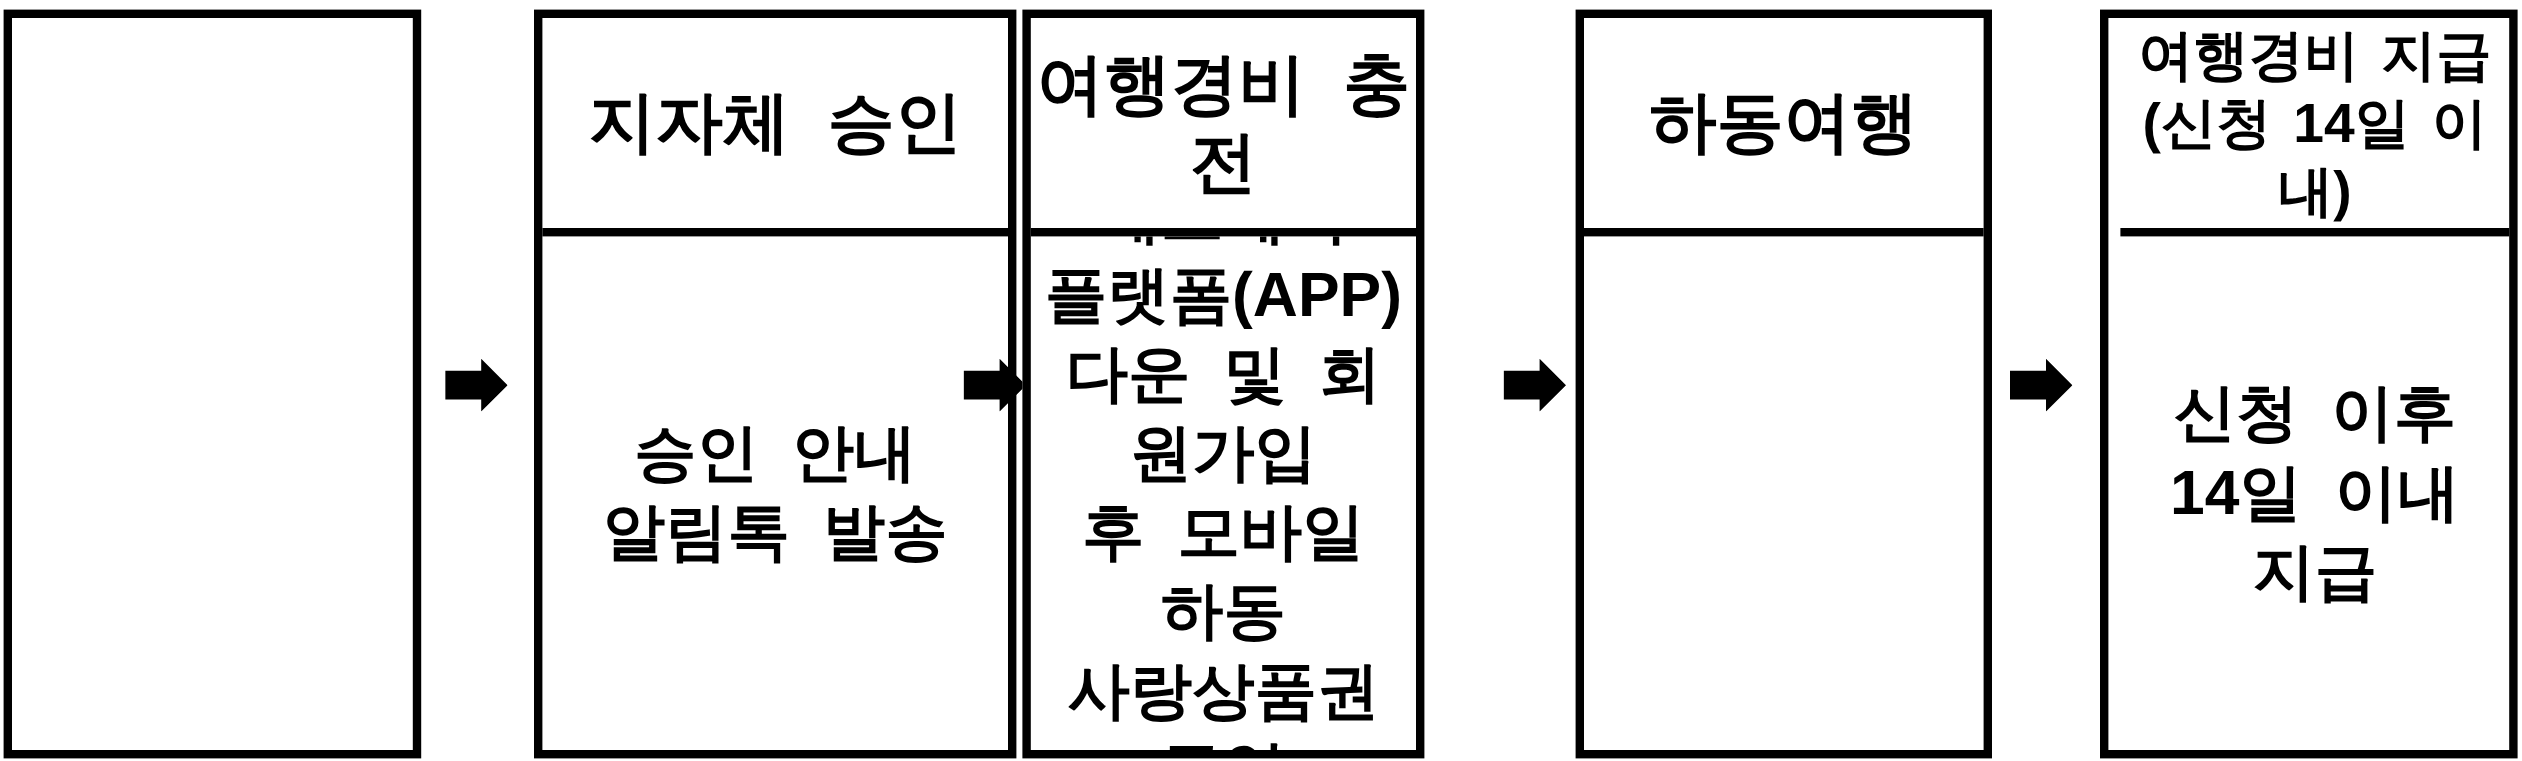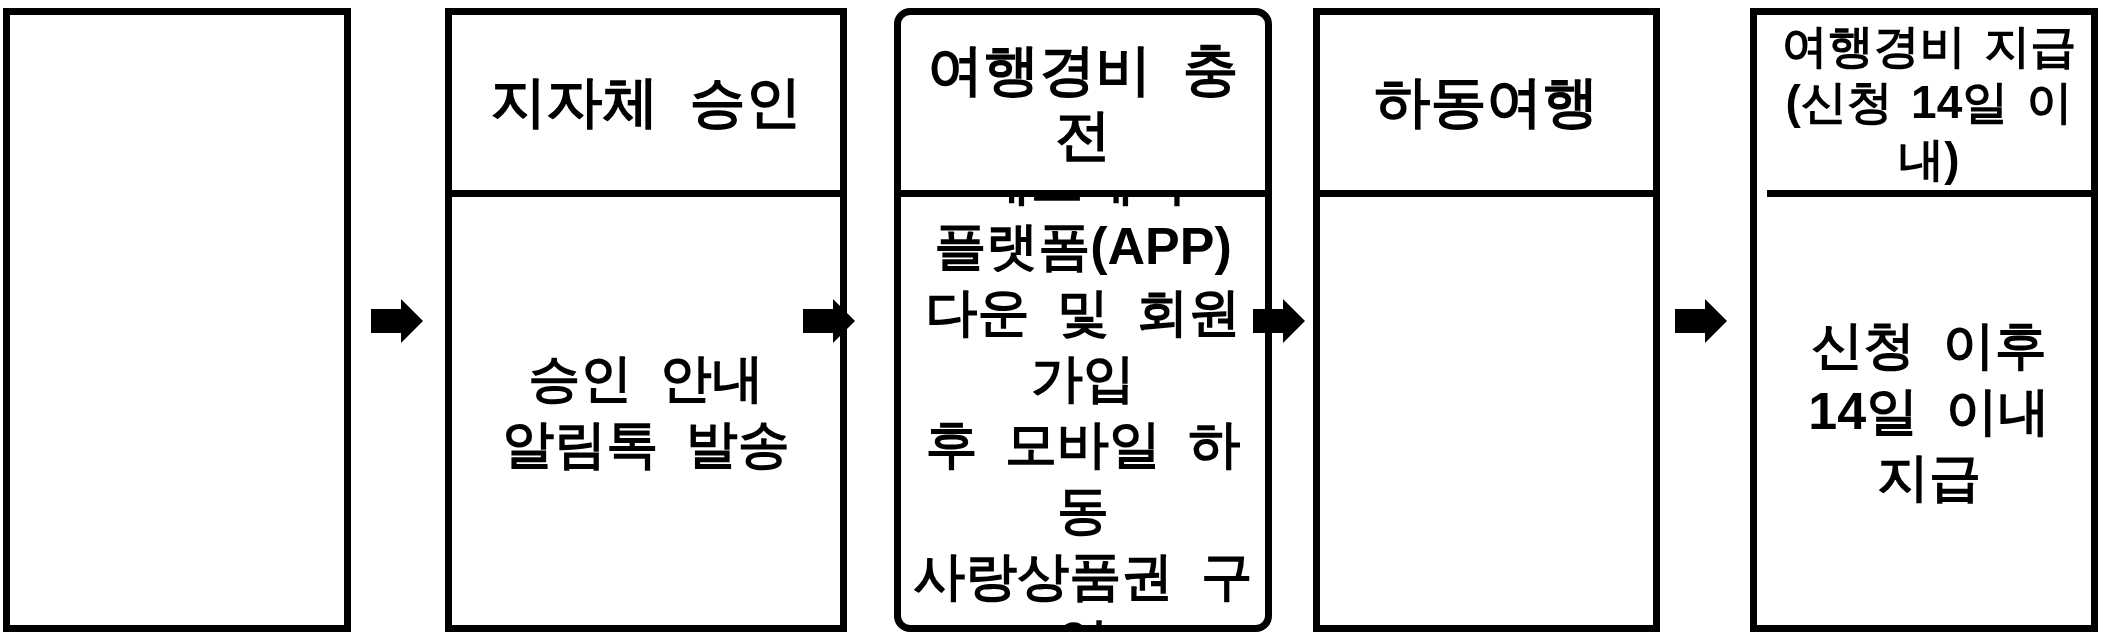--- a/index.html
+++ b/index.html
@@ -19,21 +19,21 @@
     position: absolute;
     top: 8px;
     height: 624px;
     border: 7px solid #000000;
     background: #ffffff;
     display: flex;
     flex-direction: column;
   }
   .box-1 { left: 3px;    width: 348px; }
   .box-2 { left: 445px;  width: 402px; }
-  .box-3 { left: 894px;  width: 378px; border-radius: 16px; }
+  .box-3 { left: 852px;  width: 335px; }
   .box-4 { left: 1313px; width: 347px; }
   .box-5 { left: 1750px; width: 348px; padding-left: 10px; }
   .step-header {
     height: 182px;
     flex: 0 0 182px;
     border-bottom: 7px solid #000000;
     display: flex;
     align-items: center;
     justify-content: center;
     text-align: center;

